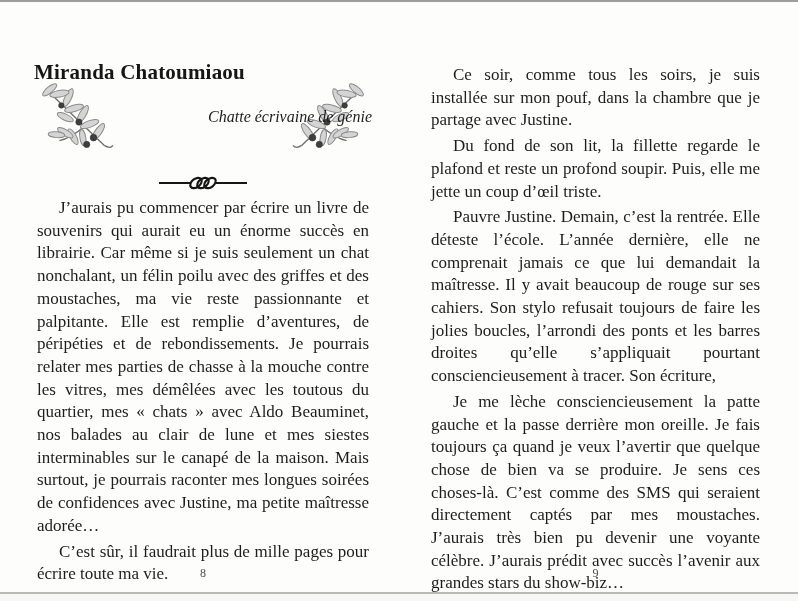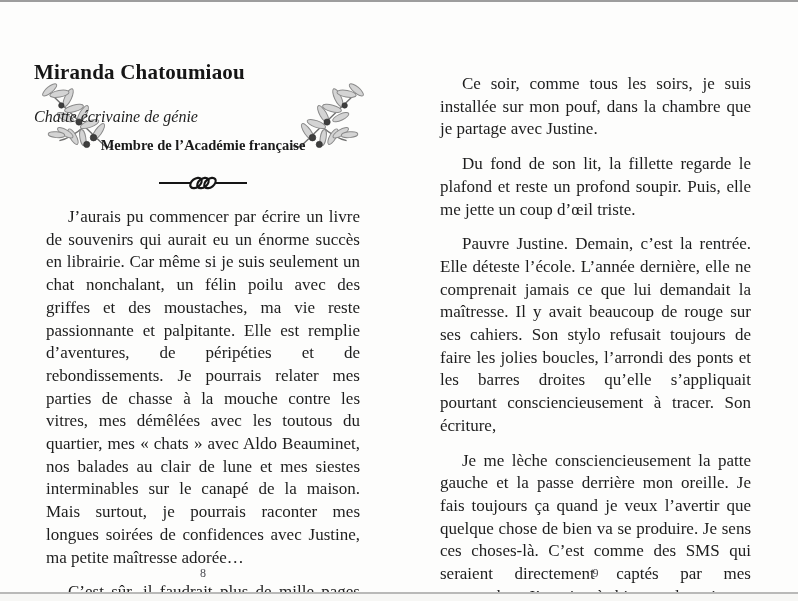--- a/index.html
+++ b/index.html
@@ -35,21 +35,21 @@
 
   .author-name {
     position: absolute; top: 60px; left: 0; width: 100%;
     text-align: left;
     font-size: 21px; font-weight: bold;
     letter-spacing: 0.2px;
     color: #161616;
   }
   .author-subtitle {
     position: absolute; top: 108px; left: 0; width: 100%;
-    text-align: left;
+    text-align: right;
     font-size: 16px; font-style: italic;
     color: #1d1d1d;
   }
   .author-affiliation {
     position: absolute; top: 137px; left: 0; width: 100%;
     text-align: center;
     font-size: 14.5px; font-weight: bold;
     color: #1a1a1a;
   }
   .branch {
@@ -66,21 +66,21 @@
 
   .body-text {
     position: absolute; left: 0; width: 100%;
     font-size: 17px;
     line-height: 22.7px;
     text-align: justify;
   }
   .body-left  { top: 194px; }
   .body-right { top: 61px; }
   .body-text p {
-    margin: 12px;
+    margin: 3px;
     text-indent: 22px;
   }
   .page-number {
     position: absolute; top: 566px; left: 0; width: 100%;
     text-align: center;
     font-size: 12px;
     color: #4a4a50;
   }
 </style>
 </head>
@@ -145,21 +145,20 @@
         <circle cx="59" cy="55" r="3.4"></circle>
         <circle cx="44" cy="39" r="3.2"></circle>
         <circle cx="52" cy="62" r="3.2"></circle>
         <circle cx="26" cy="22" r="2.8"></circle>
       </g>
     </svg>
   </span>
 
   <div class="author-name">Miranda Chatoumiaou</div>
   <div class="author-subtitle">Chatte écrivaine de génie</div>
-  <div class="author-affiliation">Membre de l’Académie française</div>
 
   <span class="divider">
     <svg width="92" height="20" viewBox="0 0 92 20" xmlns="http://www.w3.org/2000/svg">
       <g stroke="#151515" fill="none">
         <line x1="2" y1="10" x2="33" y2="10" stroke-width="2"></line>
         <line x1="59" y1="10" x2="90" y2="10" stroke-width="2"></line>
         <ellipse cx="39" cy="10" rx="6.5" ry="4.2" transform="rotate(-38 39 10)" stroke-width="2.2"></ellipse>
         <ellipse cx="46" cy="10" rx="6.5" ry="4.2" transform="rotate(-38 46 10)" stroke-width="2.2"></ellipse>
         <ellipse cx="53" cy="10" rx="6.5" ry="4.2" transform="rotate(-38 53 10)" stroke-width="2.2"></ellipse>
       </g>

